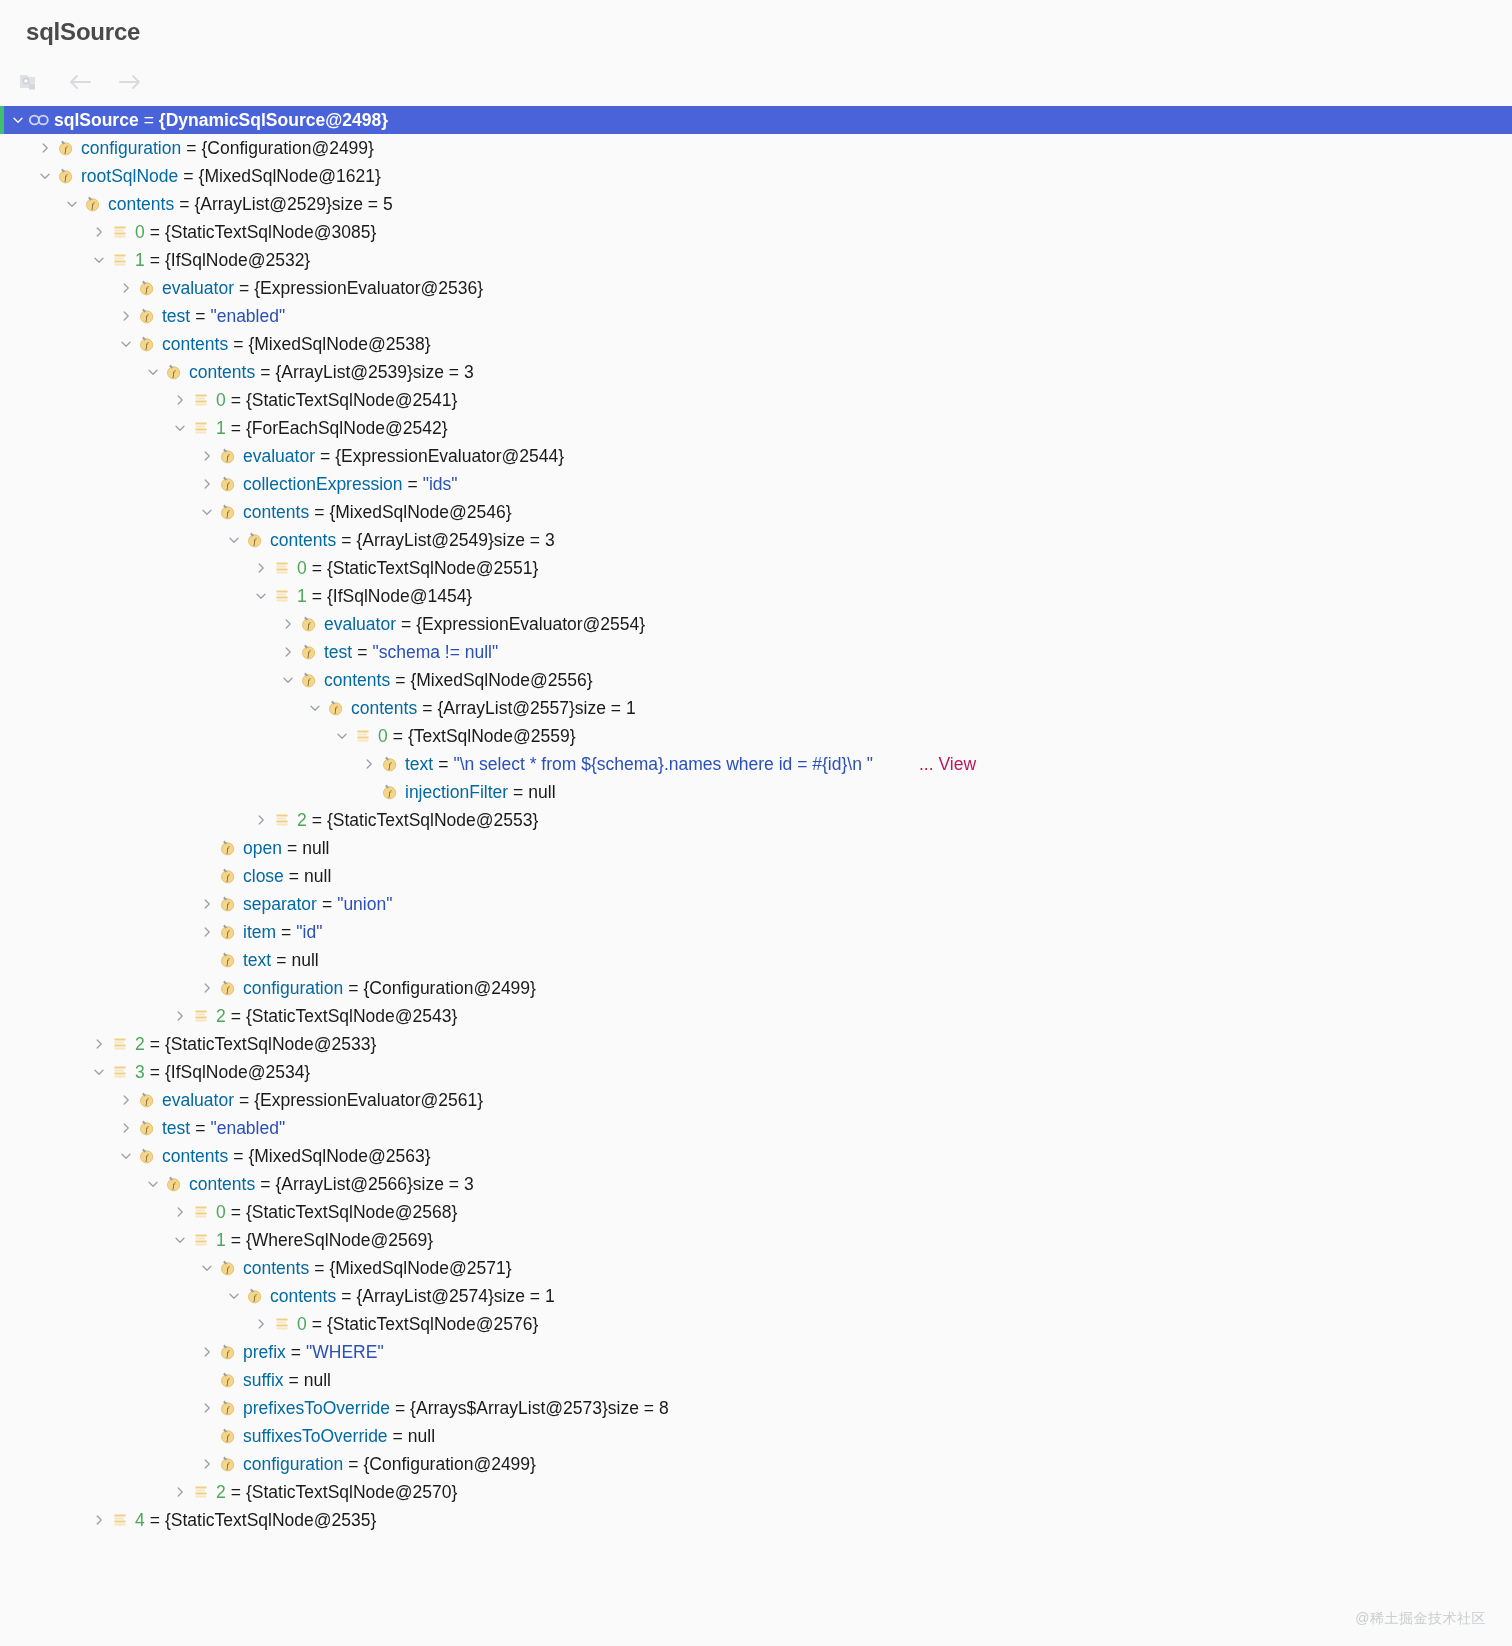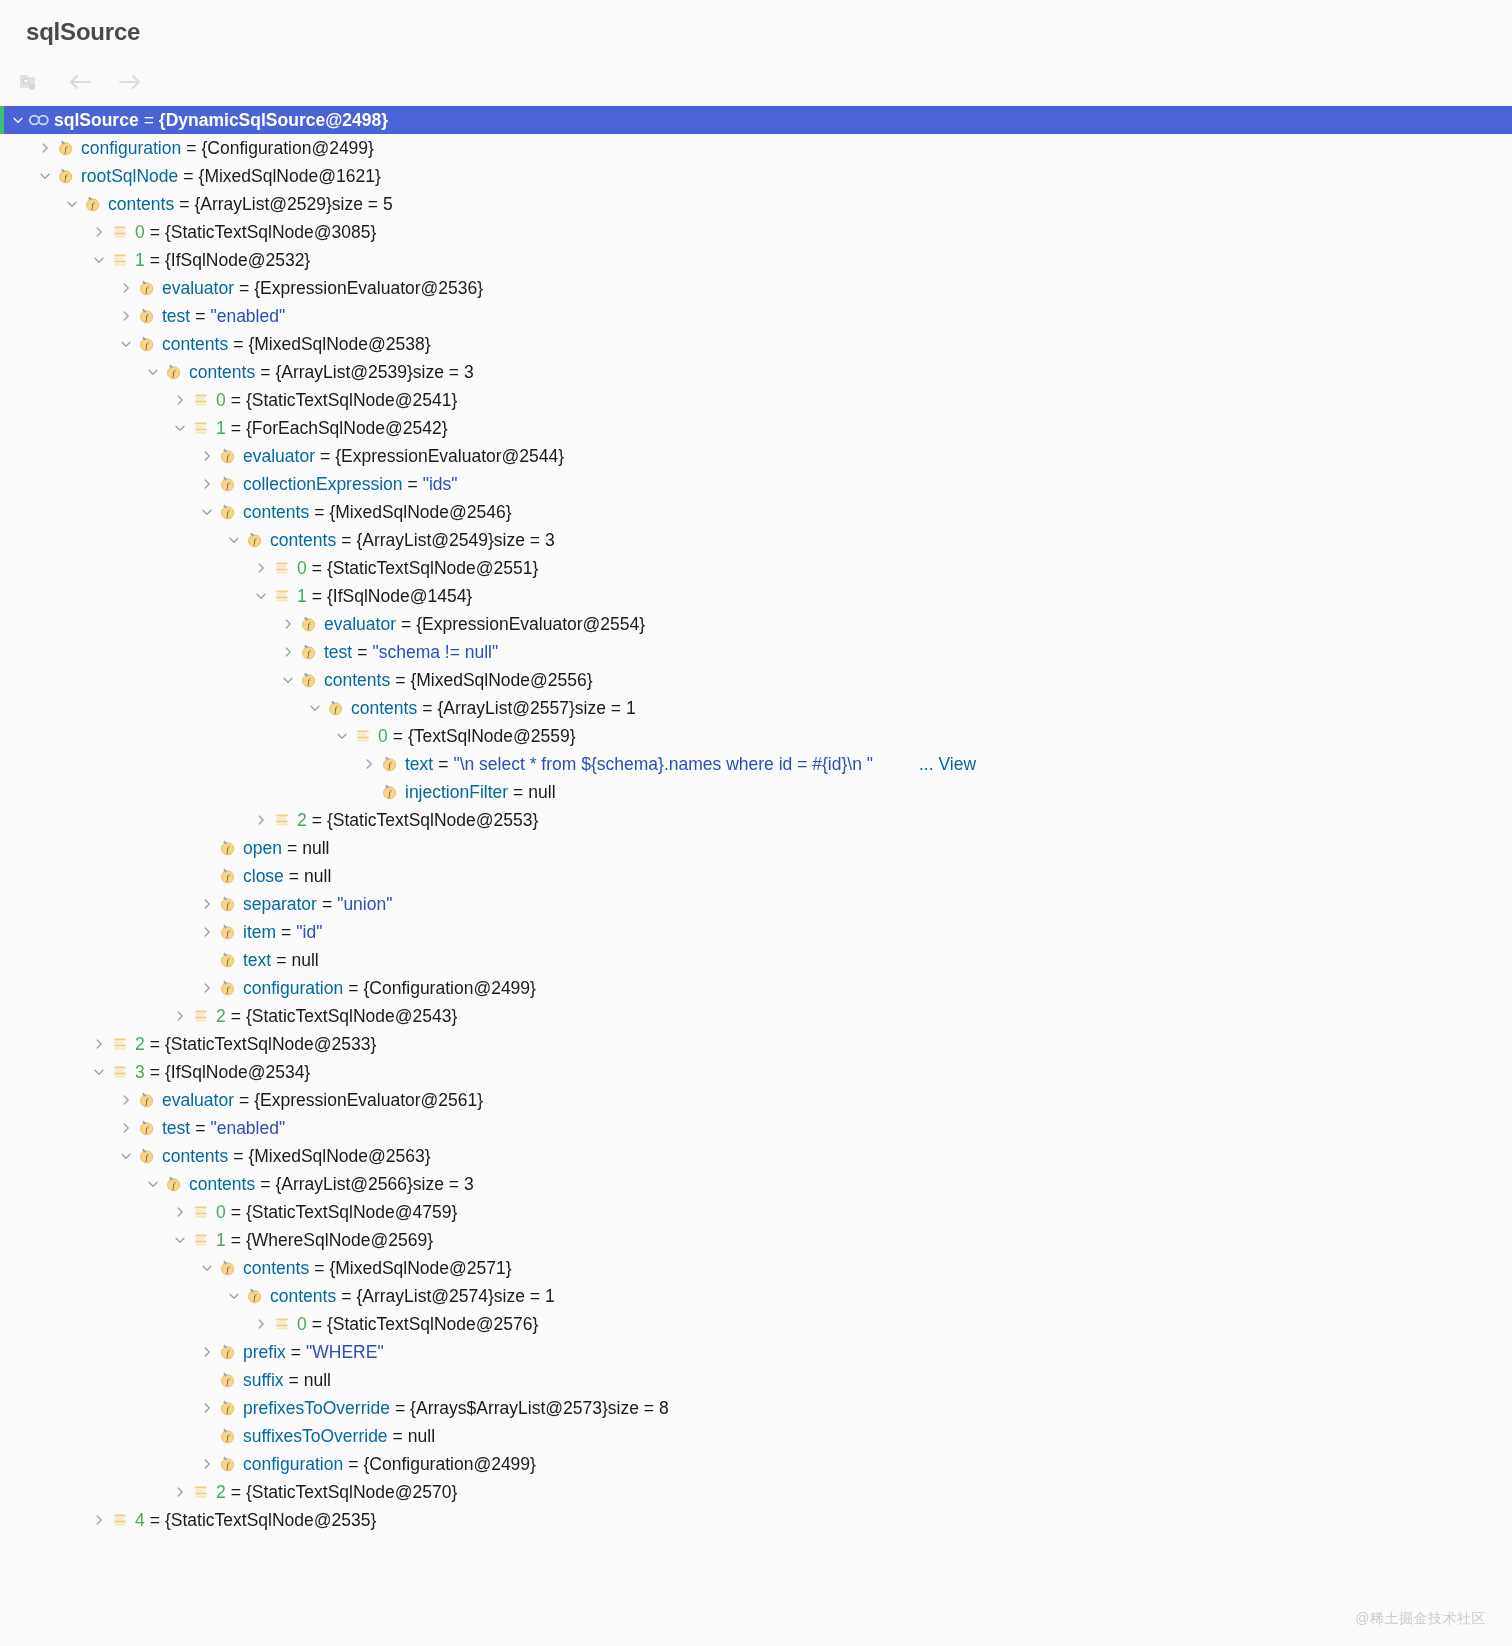--- a/index.html
+++ b/index.html
@@ -95,21 +95,21 @@
     display: flex; align-items: center; justify-content: center;
   }
   .ico svg { display: block; }
 
   .name { color: #0369a1; margin-right: 0; }
   .eq { color: #1a1a1a; margin: 0 5px; }
   .val { color: #1a1a1a; }
   .str { color: #2a50b8; }
   .idx { color: #4aa85a; }
   .size { color: #1a1a1a; }
-  .viewlink { color: #0369a1; margin-left: 46px; }
+  .viewlink { color: #be185d; margin-left: 46px; }
 
   
   .watermark {
     position: absolute;
     right: 26px;
     bottom: 18px;
     font-size: 14px;
     color: #c9ccd1;
     letter-spacing: 0.5px;
   }
@@ -856,21 +856,21 @@
         <span class="ico">
           <svg width="18" height="18" viewBox="0 0 18 18">
             <rect x="3.4" y="3.4" width="11.2" height="2.1" rx="0.4" fill="#efcf86"></rect>
             <rect x="3.4" y="6.4" width="9.6" height="2.1" rx="0.4" fill="#f7e6bd"></rect>
             <rect x="3.4" y="9.4" width="11.2" height="2.1" rx="0.4" fill="#efcf86"></rect>
             <rect x="3.4" y="12.4" width="11.2" height="2.1" rx="0.4" fill="#f7e6bd"></rect>
           </svg>
         </span>
         <span class="idx">0</span>
         <span class="eq">=</span>
-        <span class="val">{StaticTextSqlNode@4759}</span>
+        <span class="val">{StaticTextSqlNode@2568}</span>
       </div>
       <div class="row">
         <span class="indent" style="width: 162px;"></span>
         <span class="arrow">
           <svg width="12" height="12" viewBox="0 0 12 12">
             <path d="M2 4.2 L6 8.2 L10 4.2" fill="none" stroke="currentColor" stroke-width="1.3" stroke-linecap="round" stroke-linejoin="round"></path>
           </svg>
         </span>
         <span class="ico">
           <svg width="18" height="18" viewBox="0 0 18 18">

